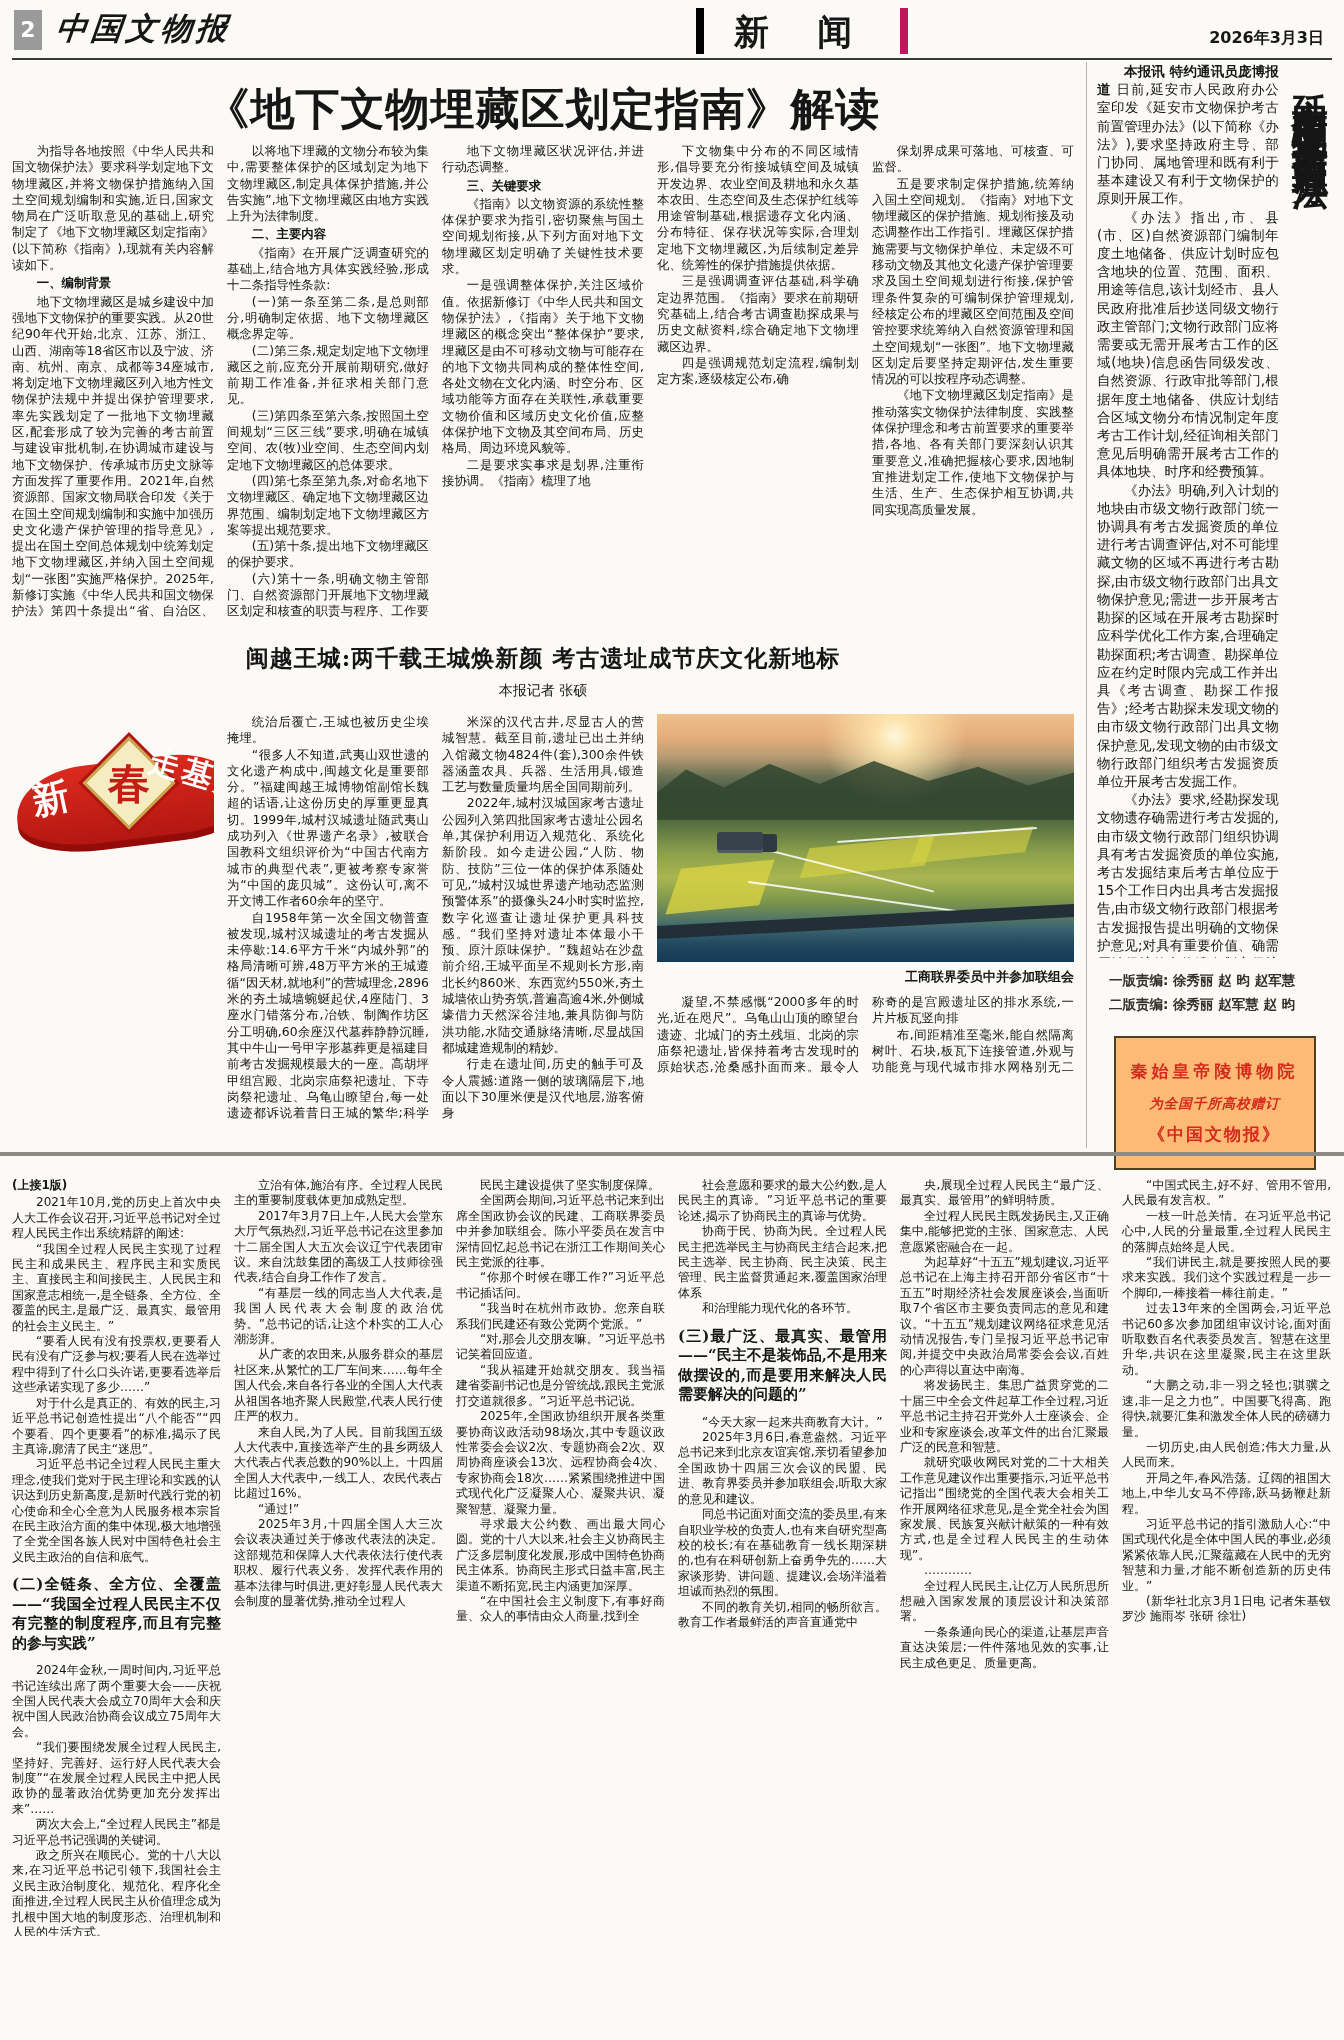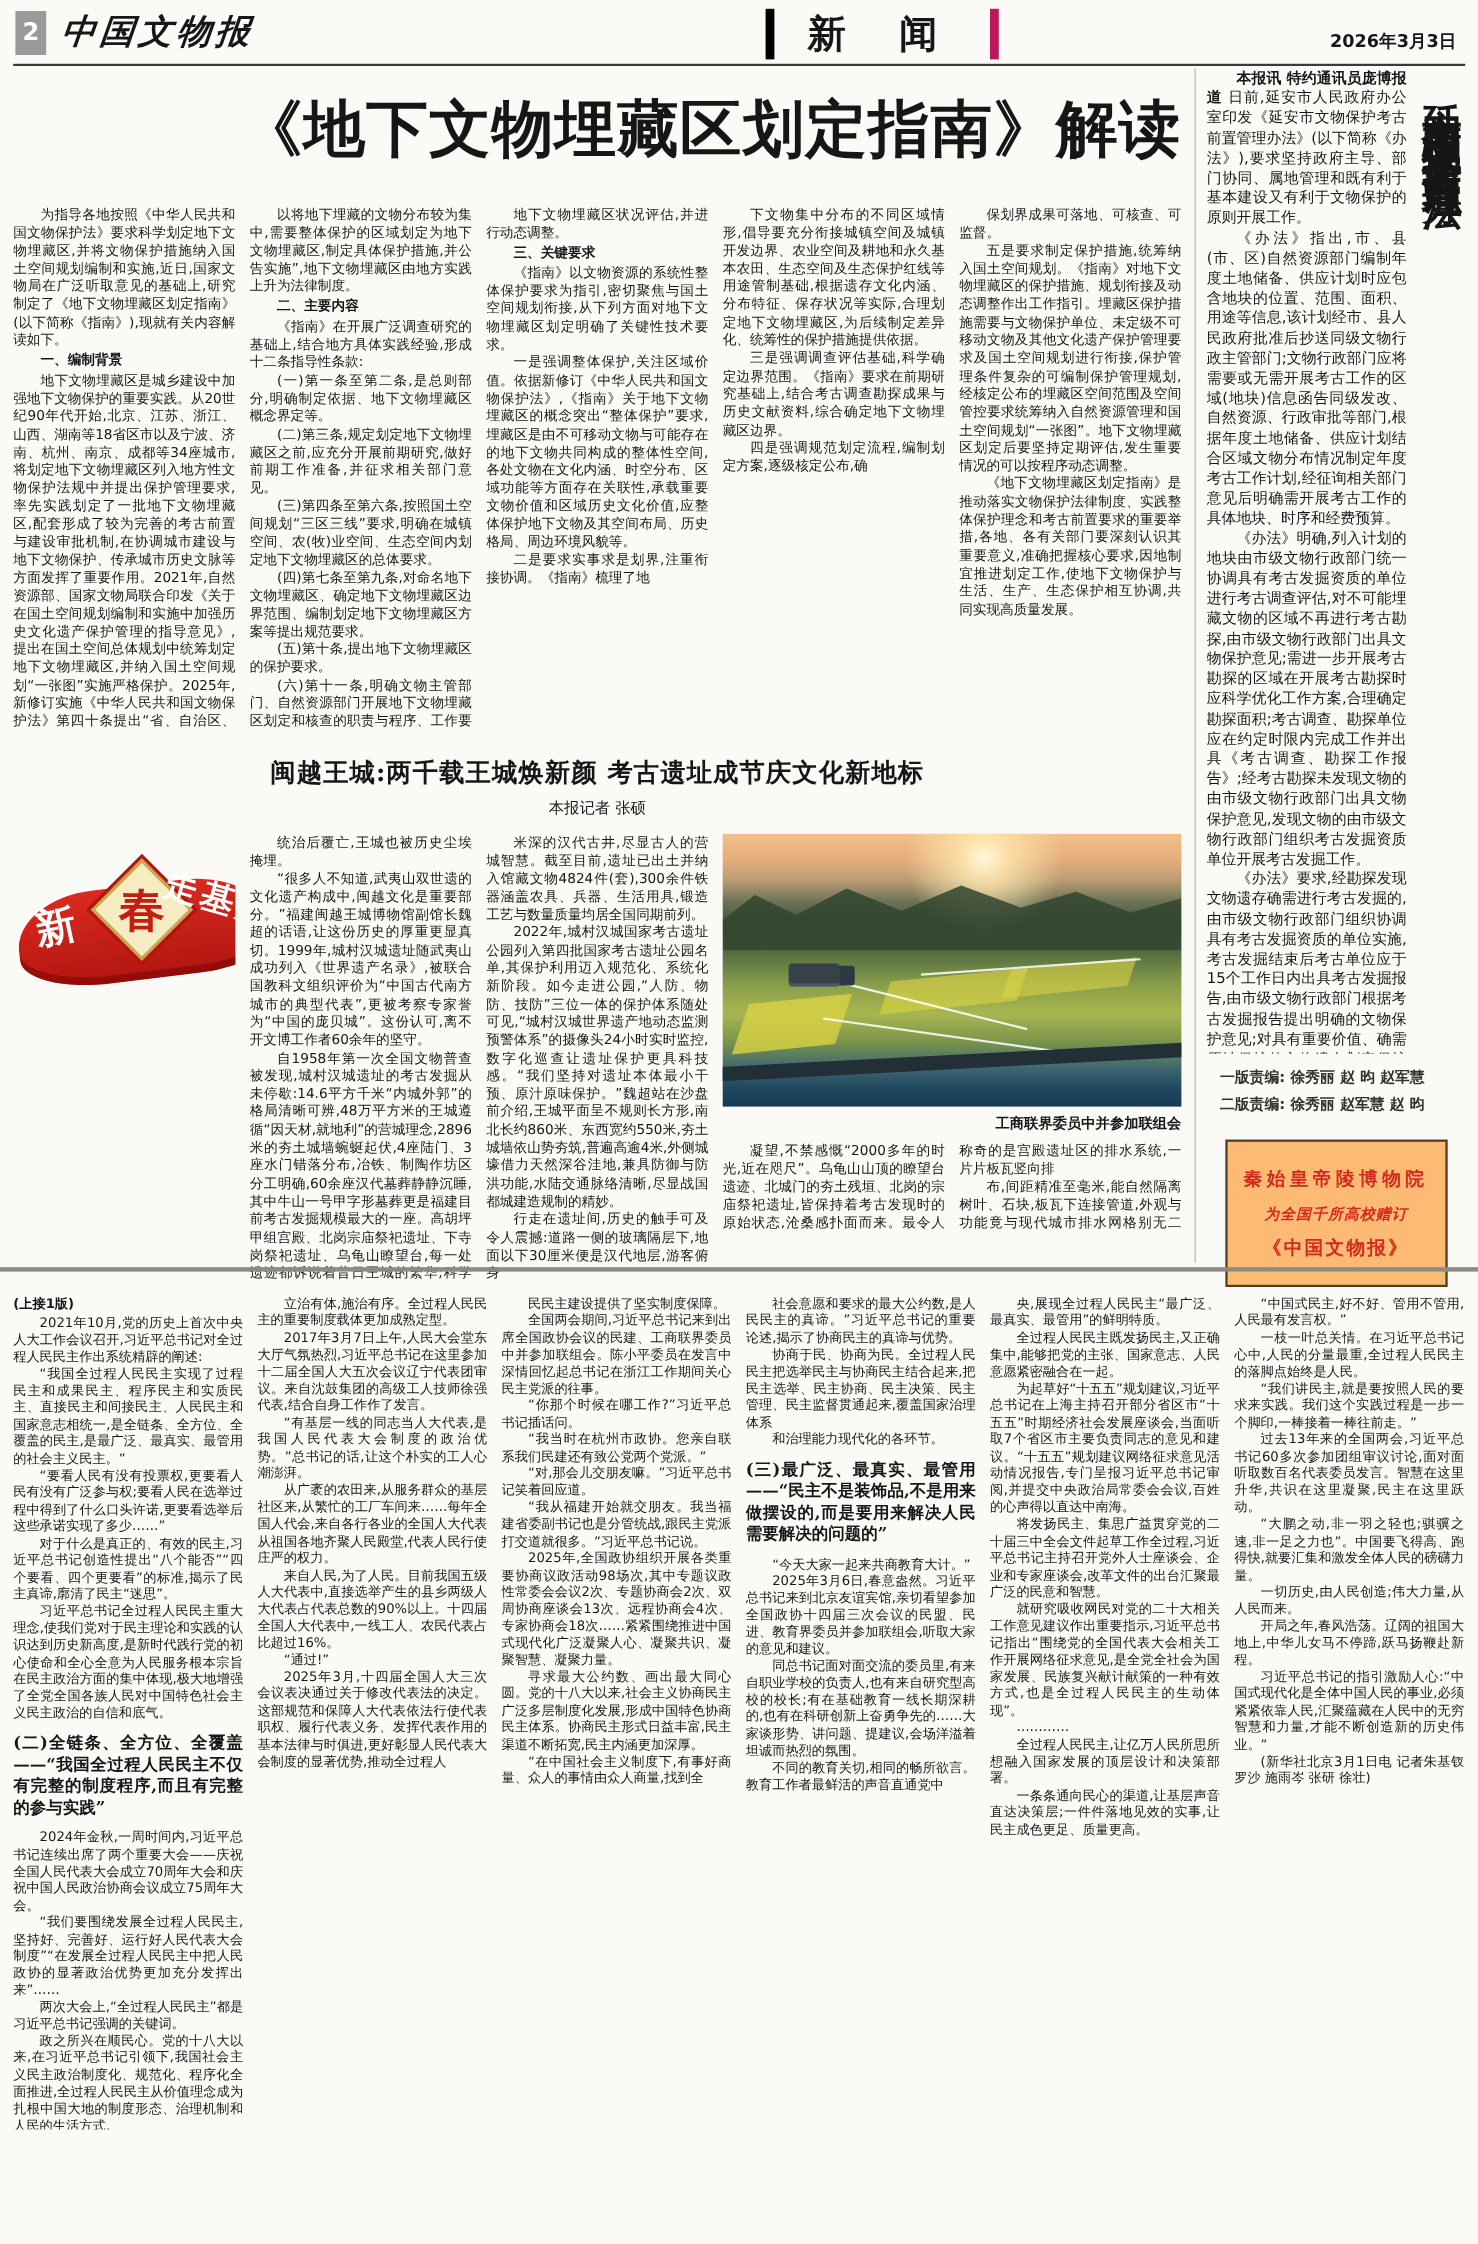--- a/index.html
+++ b/index.html
@@ -14,21 +14,21 @@
   .issue-date{position:absolute;right:8px;top:22px;font-size:16px;font-weight:bold;margin-left:48px;}
 
   
   .np p.para{margin:0;text-indent:2em;text-align:justify;}
   .np p.subhead{margin:2px 0;text-indent:2em;text-align:justify;font-weight:bold;}
   .cols{display:flex;gap:13px;}
   .col{overflow:hidden;}
 
   
   .main-left{position:absolute;left:12px;top:66px;width:1062px;}
-  .a1-title{text-align:right;font-size:56px;font-weight:bold;letter-spacing:1px;margin:14px 0 31px 0;font-family:"DejaVu Serif",serif;}
+  .a1-title{text-align:center;font-size:44px;font-weight:bold;letter-spacing:1px;margin:14px 0 4px 0;font-family:"DejaVu Serif",serif;}
   .a1 .col{width:202px;height:474px;font-size:12.4px;line-height:16.3px;}
 
   
   .a2-title{text-align:center;font-size:23px;font-weight:bold;margin:26px 0 8px 0;letter-spacing:1px;font-family:"DejaVu Serif",serif;}
   .a2-byline{text-align:center;font-size:14px;margin-bottom:14px;}
   .a2 .col{width:202px;height:408px;font-size:12.4px;line-height:16.3px;}
   .a2 .col-first{display:flex;flex-direction:row;}
   .a2 .c1-text{height:248px;overflow:hidden;}
   .photo-wrap{width:417px;}
   .photo{position:relative;width:417px;height:248px;overflow:hidden;

